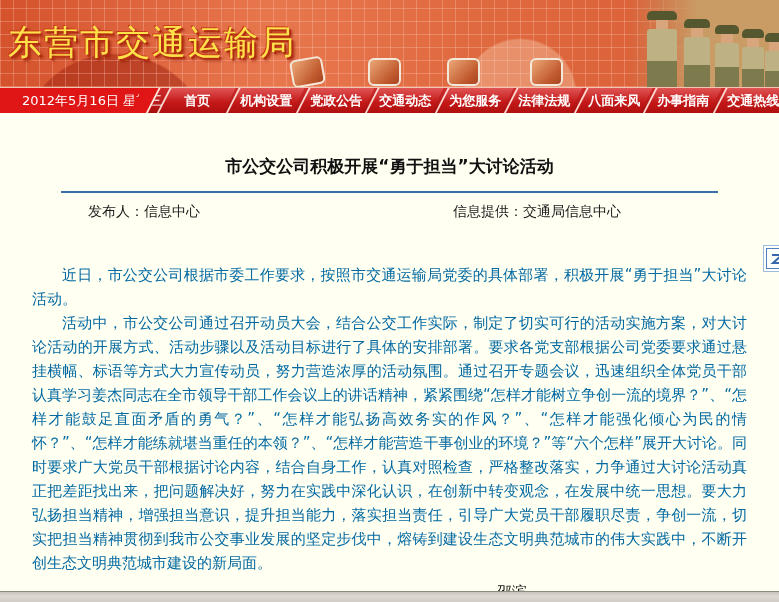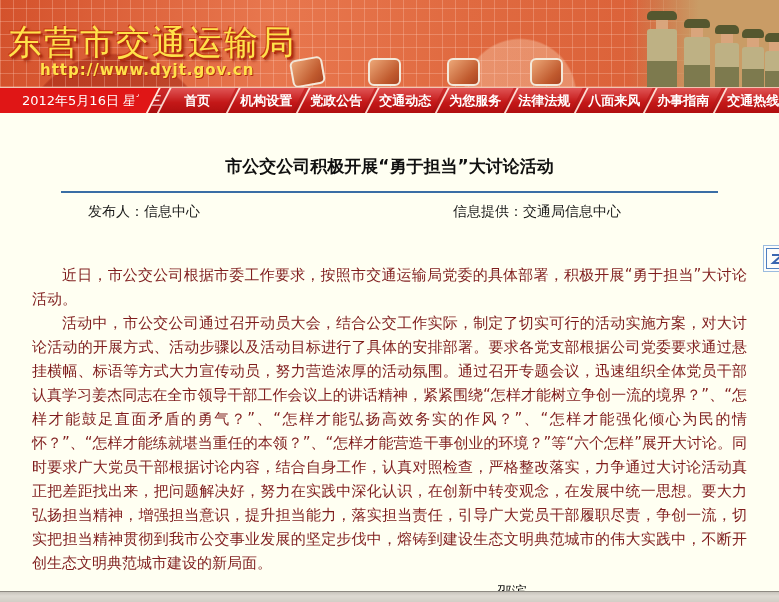--- a/index.html
+++ b/index.html
@@ -72,21 +72,21 @@
     text-align:center; line-height:26px; white-space:nowrap;
   }
 
   
   .content { position:absolute; top:113px; left:0; width:779px; }
   .article-title { margin:42px 0 0; text-align:center; font-size:17px; font-weight:bold; color:#101010; }
   .divider { height:2px; background:#3a6ea5; margin:13px 61px 0; }
   .meta { position:relative; height:20px; margin-top:10px; font-size:14px; color:#1a1a1a; }
   .meta-left  { position:absolute; left:88px;  white-space:nowrap; }
   .meta-right { position:absolute; left:453px; white-space:nowrap; }
-  .body-text { margin:40px 32px 0; font-size:15px; line-height:24px; color:#7f1d1d; text-align:justify; }
+  .body-text { margin:40px 32px 0; font-size:15px; line-height:24px; color:#0369a1; text-align:justify; }
   .body-text p { margin:0; text-indent:2em; }
   .signature { margin:8px 0 0 497px; font-size:15px; color:#101010; }
 
   
   .floating-widget {
     position:absolute; left:763px; top:245px; width:28px; height:27px;
     background:#fdfdfa; border:1px solid #9bbcdf; padding:2px; cursor:pointer;
   }
   .fw-inner { width:100%; height:100%; border:1px solid #4f7fc0;
     display:flex; align-items:center; justify-content:center; }
@@ -128,21 +128,20 @@
           <div class="cap"></div>
           <div class="face"></div>
           <div class="body" style="height:36px;"></div>
         </div>
     </div>
     <div class="thumb" style="left:291px; transform:rotate(-10deg);"></div>
     <div class="thumb" style="left:368px;"></div>
     <div class="thumb" style="left:447px;"></div>
     <div class="thumb" style="left:530px;"></div>
     <div class="site-name">东营市交通运输局</div>
-    <div class="site-url">http://www.dyjt.gov.cn</div>
   </header>
 
   <nav class="navbar">
     <div class="date-box">2012年5月16日 星期三</div>
     <ul class="tabs">
       <li>
           <span>首页</span>
         </li>
       <li>
           <span>机构设置</span>

